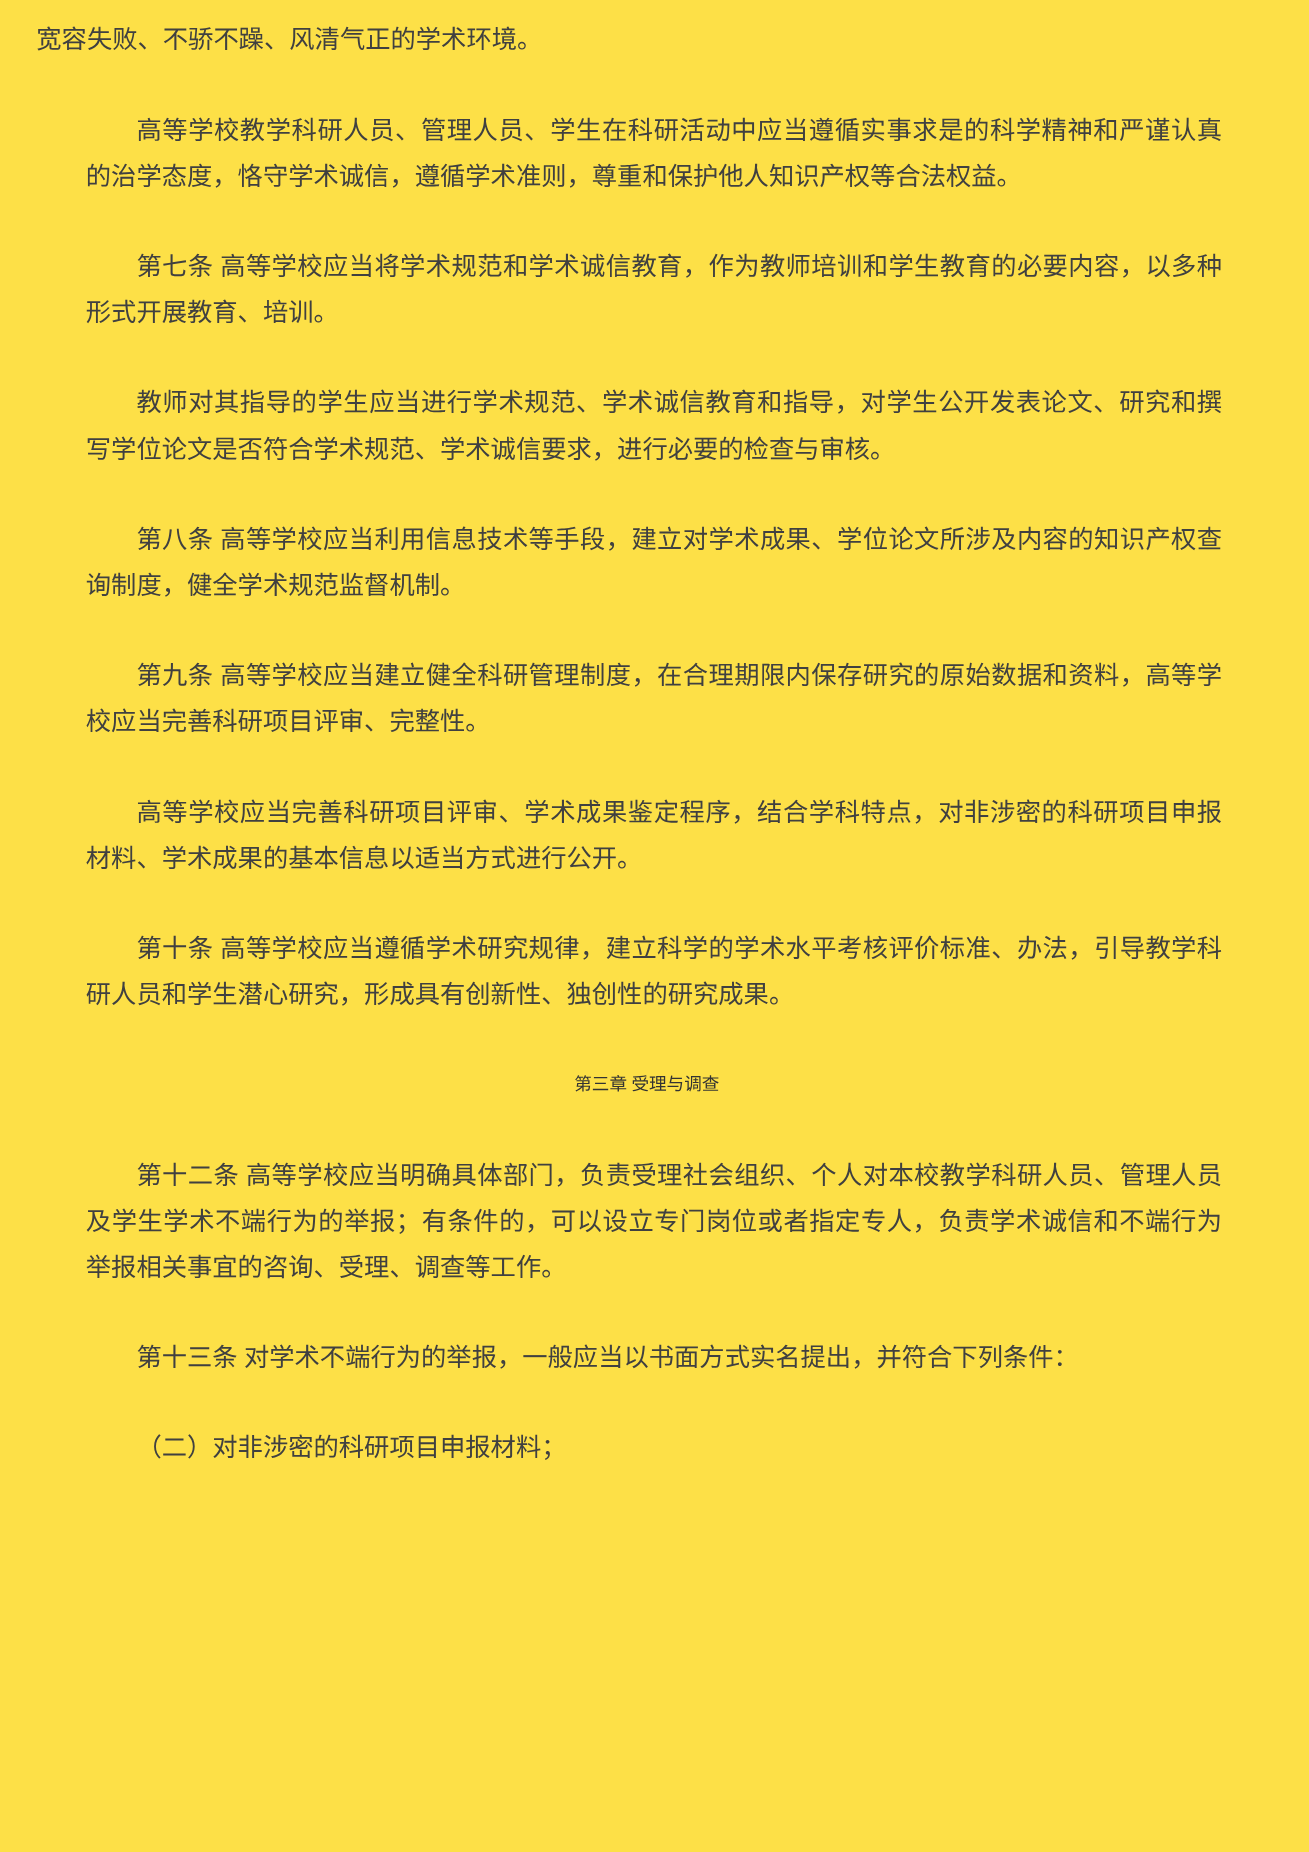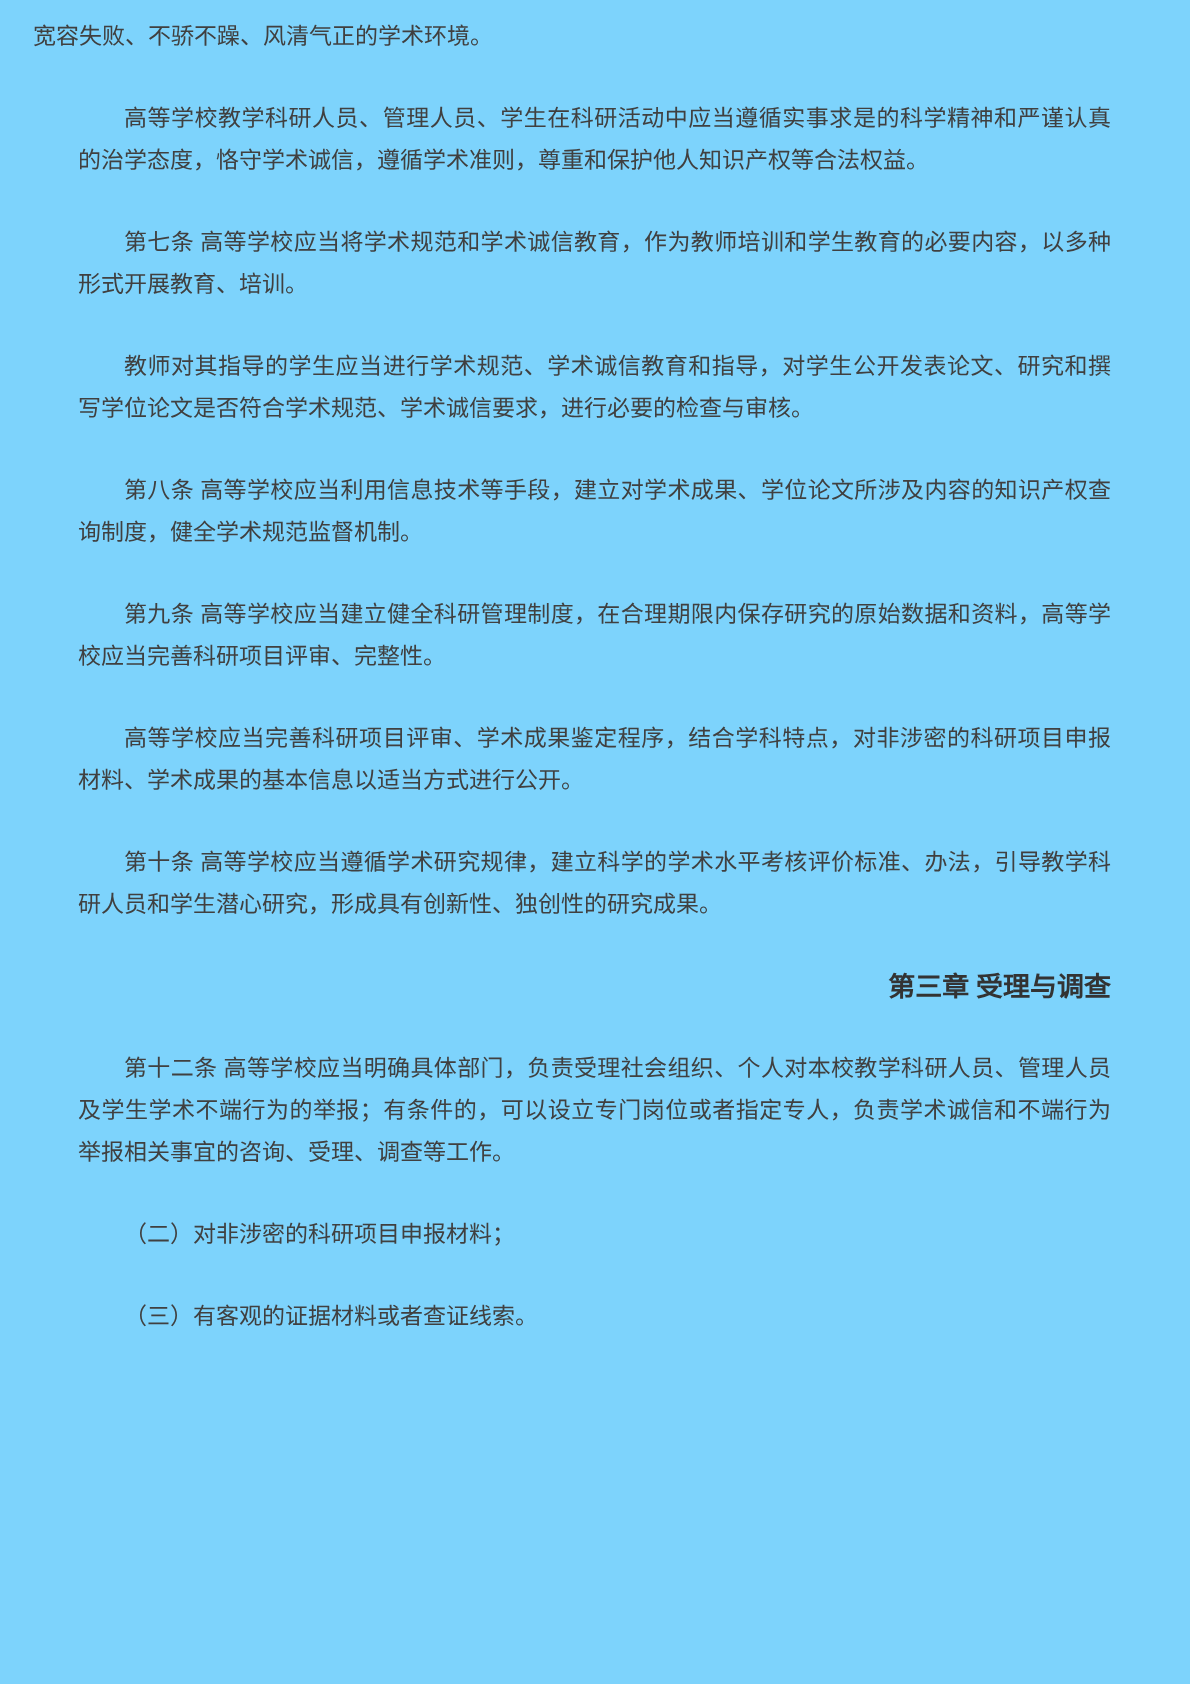--- a/index.html
+++ b/index.html
@@ -8,21 +8,21 @@
     background: #ffffff;
     width: 1190px;
     height: 1684px;
     overflow: hidden;
   }
   .page {
     box-sizing: border-box;
     width: 1190px;
     height: 1684px;
     padding: 16px 0 0 33px;
-    background: #7dd3fc;
+    background: #fde047;
     font-family: "Liberation Serif", "DejaVu Serif", serif;
   }
   .content {
     width: 1078px;
   }
   .para {
     margin: 0 0 40px 0;
     font-size: 23px;
     line-height: 42px;
     color: #404040;
@@ -33,39 +33,39 @@
   }
   .para.indent {
     text-indent: 2em;
     margin-left: 45px;
   }
   .para.no-indent {
     text-indent: 0;
   }
   .chapter {
     margin: 0 0 40px 0;
-    font-size: 27px;
+    font-size: 16px;
     line-height: 42px;
-    font-weight: bold;
+    font-weight: normal;
     color: #333333;
-    text-align: right;
+    text-align: center;
     text-indent: 2em;
   }
 </style>
 </head>
 <body>
 
 <main class="page">
   <div class="content">
     <p class="para no-indent">宽容失败、不骄不躁、风清气正的学术环境。</p>
     <p class="para indent">高等学校教学科研人员、管理人员、学生在科研活动中应当遵循实事求是的科学精神和严谨认真的治学态度，恪守学术诚信，遵循学术准则，尊重和保护他人知识产权等合法权益。</p>
     <p class="para indent">第七条 高等学校应当将学术规范和学术诚信教育，作为教师培训和学生教育的必要内容，以多种形式开展教育、培训。</p>
     <p class="para indent">教师对其指导的学生应当进行学术规范、学术诚信教育和指导，对学生公开发表论文、研究和撰写学位论文是否符合学术规范、学术诚信要求，进行必要的检查与审核。</p>
     <p class="para indent">第八条 高等学校应当利用信息技术等手段，建立对学术成果、学位论文所涉及内容的知识产权查询制度，健全学术规范监督机制。</p>
     <p class="para indent">第九条 高等学校应当建立健全科研管理制度，在合理期限内保存研究的原始数据和资料，高等学校应当完善科研项目评审、完整性。</p>
     <p class="para indent">高等学校应当完善科研项目评审、学术成果鉴定程序，结合学科特点，对非涉密的科研项目申报材料、学术成果的基本信息以适当方式进行公开。</p>
     <p class="para indent">第十条 高等学校应当遵循学术研究规律，建立科学的学术水平考核评价标准、办法，引导教学科研人员和学生潜心研究，形成具有创新性、独创性的研究成果。</p>
     <h2 class="chapter">第三章 受理与调查</h2>
     <p class="para indent">第十二条 高等学校应当明确具体部门，负责受理社会组织、个人对本校教学科研人员、管理人员及学生学术不端行为的举报；有条件的，可以设立专门岗位或者指定专人，负责学术诚信和不端行为举报相关事宜的咨询、受理、调查等工作。</p>
+    <p class="para indent">第十三条 对学术不端行为的举报，一般应当以书面方式实名提出，并符合下列条件：</p>
     <p class="para indent">（二）对非涉密的科研项目申报材料；</p>
-    <p class="para indent">（三）有客观的证据材料或者查证线索。</p>
   </div>
 </main>
 
 </body></html>

